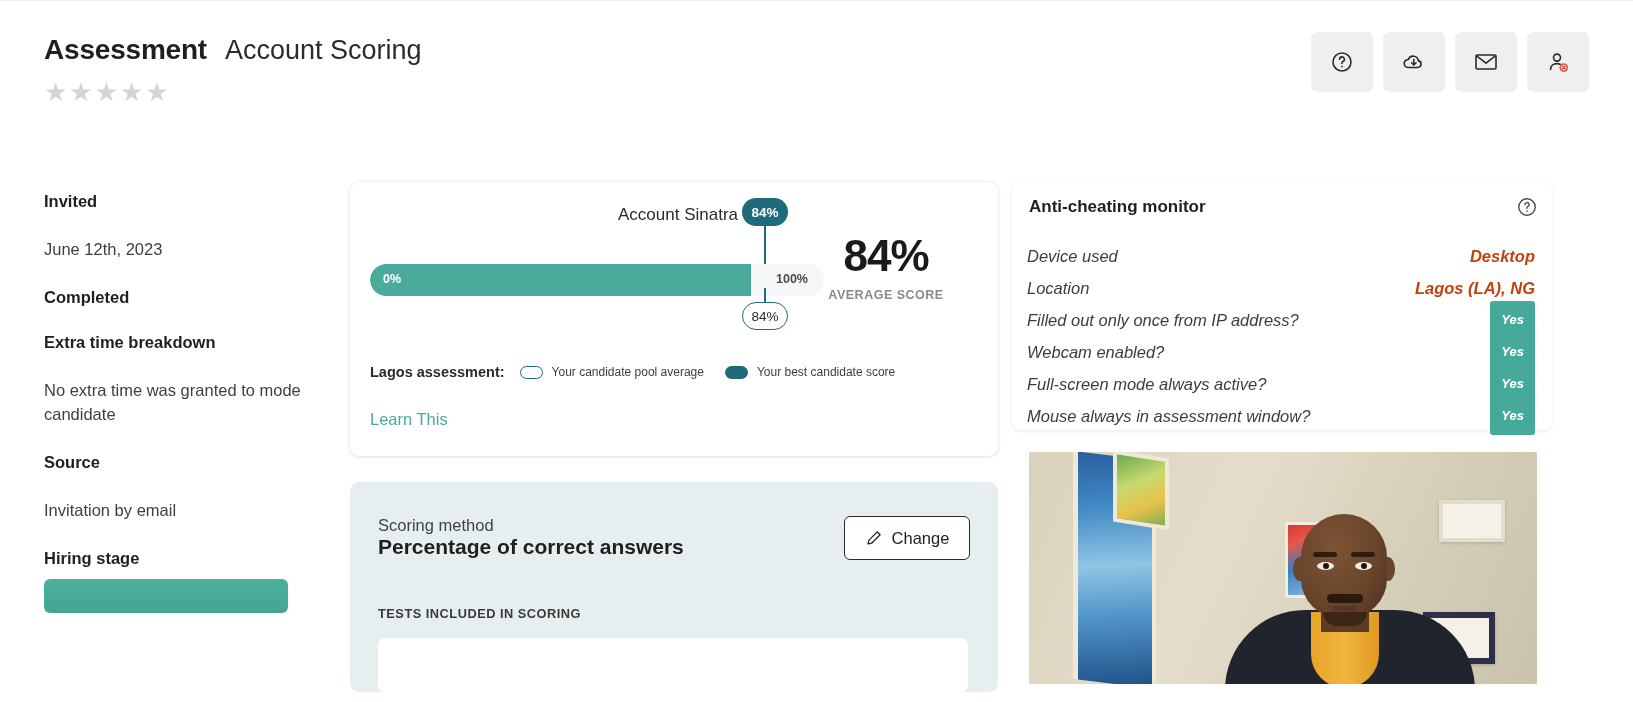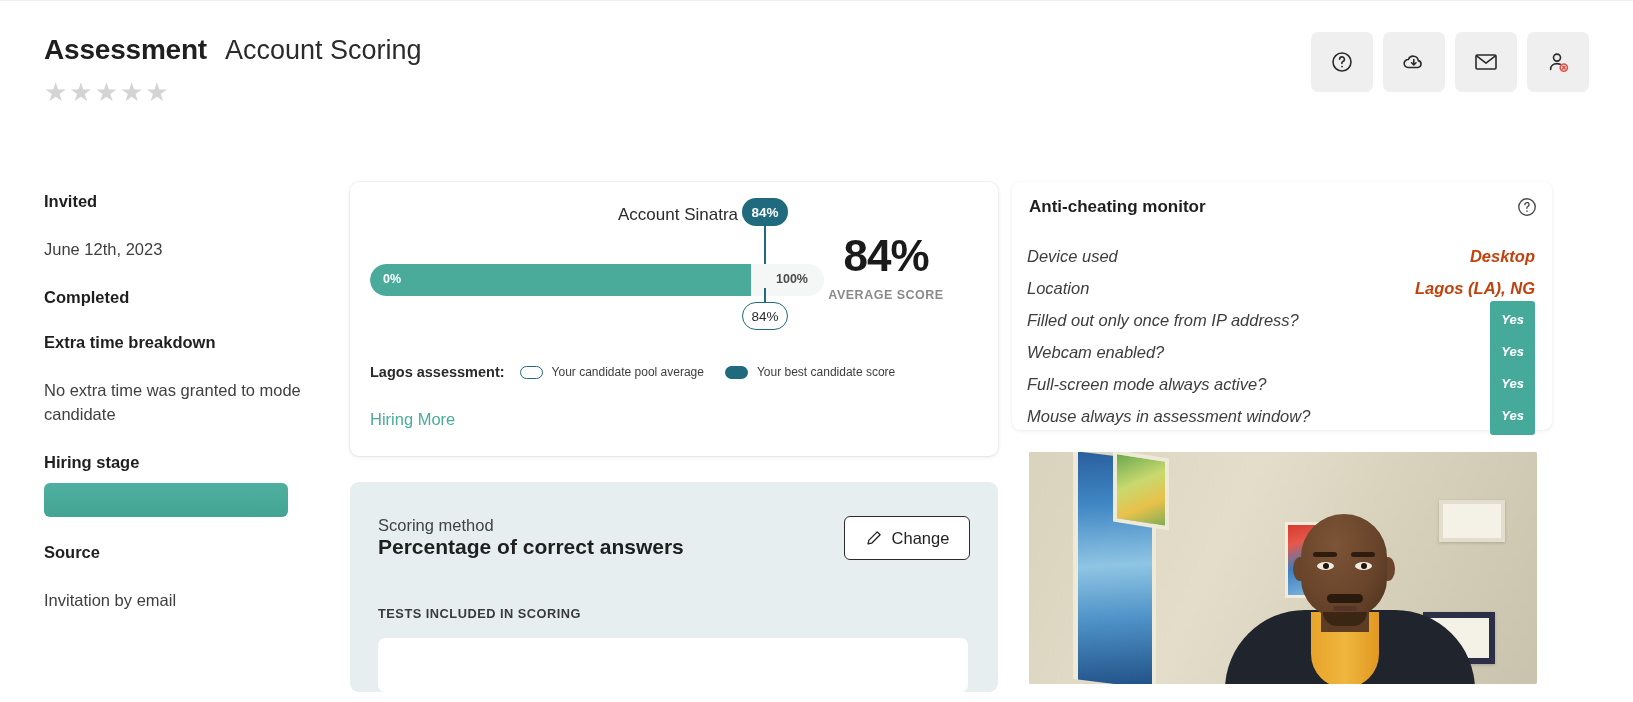--- a/index.html
+++ b/index.html
@@ -216,26 +216,26 @@
     <div class="sb-value">June 12th, 2023</div>
   </div>
   <div class="sb-block">
     <div class="sb-label">Completed</div>
   </div>
   <div class="sb-block">
     <div class="sb-label">Extra time breakdown</div>
     <div class="sb-value">No extra time was granted to mode candidate</div>
   </div>
   <div class="sb-block">
+    <div class="sb-label">Source</div>
+    <div class="sb-value">Invitation by email</div>
+  </div>
+  <div class="sb-block">
     <div class="sb-label">Hiring stage</div>
     <div class="hiring-bar"></div>
-  </div>
-  <div class="sb-block">
-    <div class="sb-label">Source</div>
-    <div class="sb-value">Invitation by email</div>
   </div>
 </div>
 
 <div class="mid">
 
   <div class="score-card">
     <div class="chart-zone">
       <div class="cand-name">Account Sinatra</div>
       <div class="badge-top">84%</div>
       <div class="stem-top"></div>
@@ -254,21 +254,21 @@
     </div>
 
     <div class="legend">
       <span class="legend-title">Lagos assessment:</span>
       <span class="pill-o"></span>
       <span class="legend-text">Your candidate pool average</span>
       <span class="pill-f"></span>
       <span class="legend-text">Your best candidate score</span>
     </div>
 
-    <div class="learn">Hiring More</div>
+    <div class="learn">Learn This</div>
   </div>
 
   <div class="scoring-card">
     <div class="sc-sub">Scoring method</div>
     <div class="sc-main">Percentage of correct answers</div>
     <div class="change-btn">
       <svg width="18" height="18" viewBox="0 0 20 20" fill="none" stroke="#1f1f1f" stroke-width="1.4">
         <path d="M13.6 3.2l3.2 3.2L7.4 15.8l-4 .8.8-4z" stroke-linejoin="round"></path>
       </svg>
       <span>Change</span>

